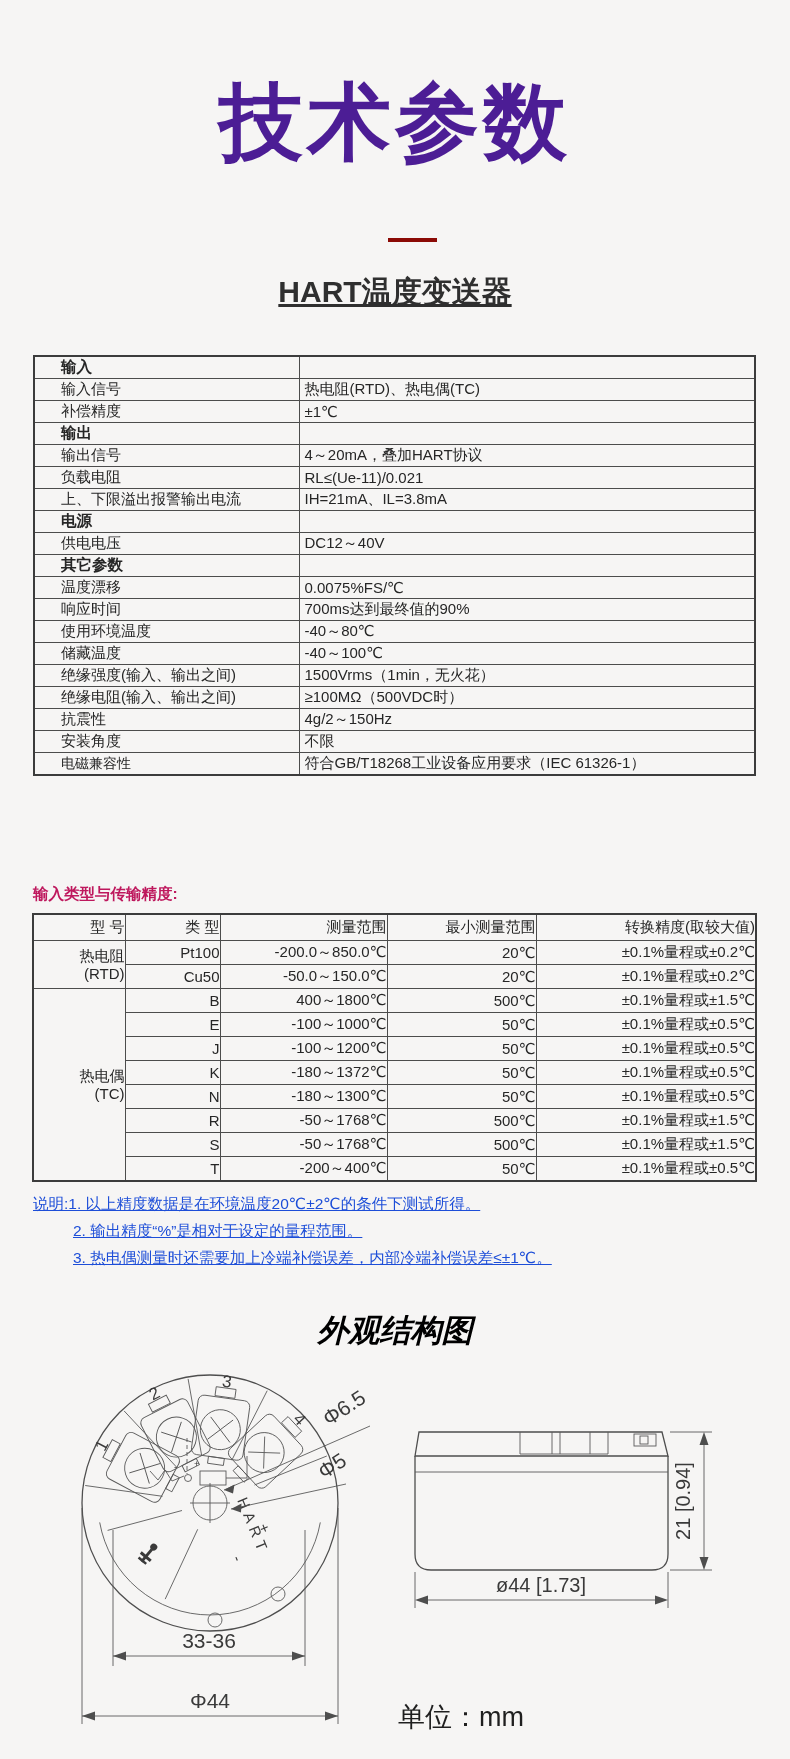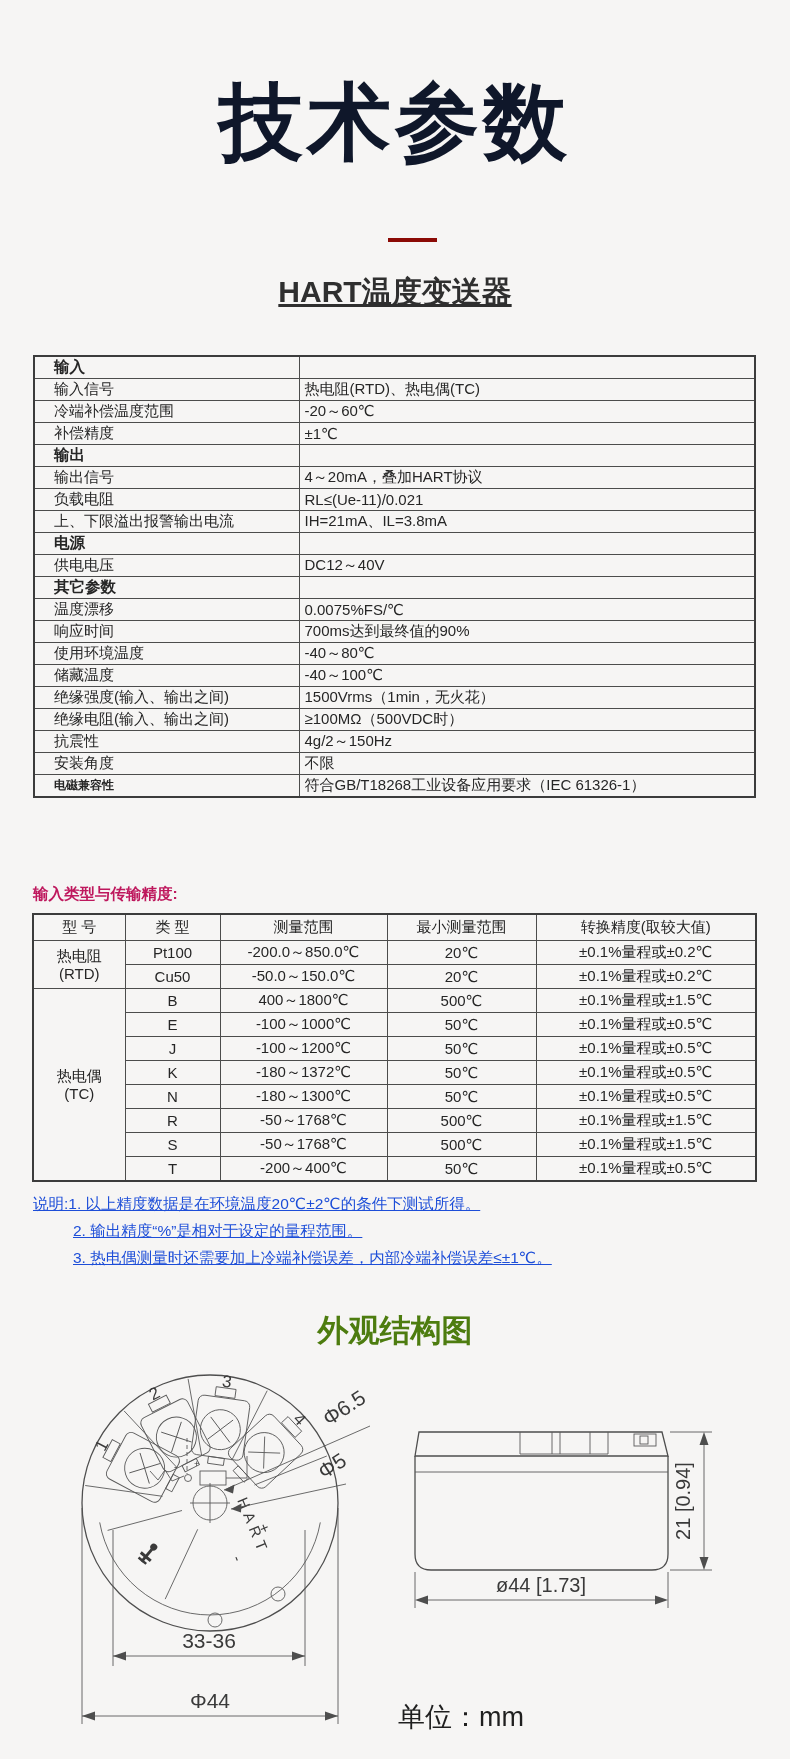--- a/index.html
+++ b/index.html
@@ -1,39 +1,39 @@
 <!DOCTYPE html>
 <html><head>
 <meta charset="utf-8">
 <style>
   html,body{margin:0;padding:0;background:#f6f5f4;}
   .page{position:relative;width:790px;height:1759px;background:#f6f5f4;
         font-family:"Liberation Sans","DejaVu Sans",sans-serif;color:#262626;overflow:hidden;}
   .main-title{position:absolute;top:66px;left:0;width:790px;text-align:center;
-        font-size:84px;font-weight:900;color:#0f172a;letter-spacing:4px;margin:0;}
+        font-size:84px;font-weight:900;color:#4c1d95;letter-spacing:4px;margin:0;}
   .accent-dash{position:absolute;top:238px;left:388px;width:49px;height:4px;background:#8b0a05;}
   .subtitle{position:absolute;top:272px;left:0;width:790px;text-align:center;
         font-size:30px;font-weight:700;color:#2f2f2f;text-decoration:underline;}
   table{border-collapse:collapse;table-layout:fixed;}
   .spec{position:absolute;top:355px;left:33px;width:723px;border:2px solid #3c3c3c;font-size:15px;}
   .spec td{border:1px solid #4c4c4c;height:21px;padding:0 4px 0 0;overflow:hidden;white-space:nowrap;}
-  .spec td.lbl{padding-left:19px;}
+  .spec td.lbl{padding-left:26px;}
   .spec td.val{padding-left:5px;}
   .spec tr.sect td.lbl{font-weight:700;font-size:15.5px;}
-  .spec tr.sect-label td.lbl{font-weight:700;font-size:12px;}
+  .spec tr.sect-label td.lbl{font-weight:400;font-size:14px;}
   .acc-intro{position:absolute;top:884px;left:33px;font-size:15.5px;font-weight:600;color:#be185d;}
   .acc{position:absolute;top:913px;left:32px;width:723px;border:2px solid #3c3c3c;
        font-size:15px;text-align:center;}
-  .acc th,.acc td{border:1px solid #4c4c4c;height:23px;padding:0;font-weight:400;overflow:hidden;}
+  .acc th,.acc td{border:1px solid #4c4c4c;height:23px;padding:0;font-weight:400;overflow:hidden;text-align:right;}
   .acc th{height:25px;}
   .acc .model-cell{line-height:18px;}
   .notes{position:absolute;top:1190px;left:33px;width:730px;font-size:15.5px;line-height:27px;color:#1d4ed8;text-decoration:underline;}
   .notes .ind{margin-left:40px;}
   .sec2-title{position:absolute;top:1310px;left:0;width:790px;text-align:center;
-        font-size:31px;font-weight:700;color:#4d7c0f;}
+        font-size:31px;font-weight:700;color:#000000;font-style:italic;}
   .draw{position:absolute;top:1368px;left:0;}
   .draw .ln{fill:none;stroke:#4e4e4e;stroke-width:1.3;}
   .draw .thin{fill:none;stroke:#5a5a5a;stroke-width:0.9;}
   .draw .dashln{fill:none;stroke:#5a5a5a;stroke-width:0.9;stroke-dasharray:4 3;}
   .draw text{fill:#3a3a3a;font-family:"Liberation Sans","DejaVu Sans",sans-serif;}
   .draw .num{font-size:17px;}
   .draw .dim{font-size:21px;}
   .draw .dims{font-size:20px;}
   .draw .lead{font-size:21px;}
   .draw .hart{font-size:15px;letter-spacing:5px;}
@@ -58,24 +58,20 @@
     <tbody>
       <tr class="sect">
           <td class="lbl">输入</td>
           <td class="val"></td>
         </tr>
       <tr>
           <td class="lbl">输入信号</td>
           <td class="val">热电阻(RTD)、热电偶(TC)</td>
         </tr>
       <tr>
-          <td class="lbl">冷端补偿温度范围</td>
-          <td class="val">-20～60℃</td>
-        </tr>
-      <tr>
           <td class="lbl">补偿精度</td>
           <td class="val">±1℃</td>
         </tr>
       <tr class="sect">
           <td class="lbl">输出</td>
           <td class="val"></td>
         </tr>
       <tr>
           <td class="lbl">输出信号</td>
           <td class="val">4～20mA，叠加HART协议</td>

